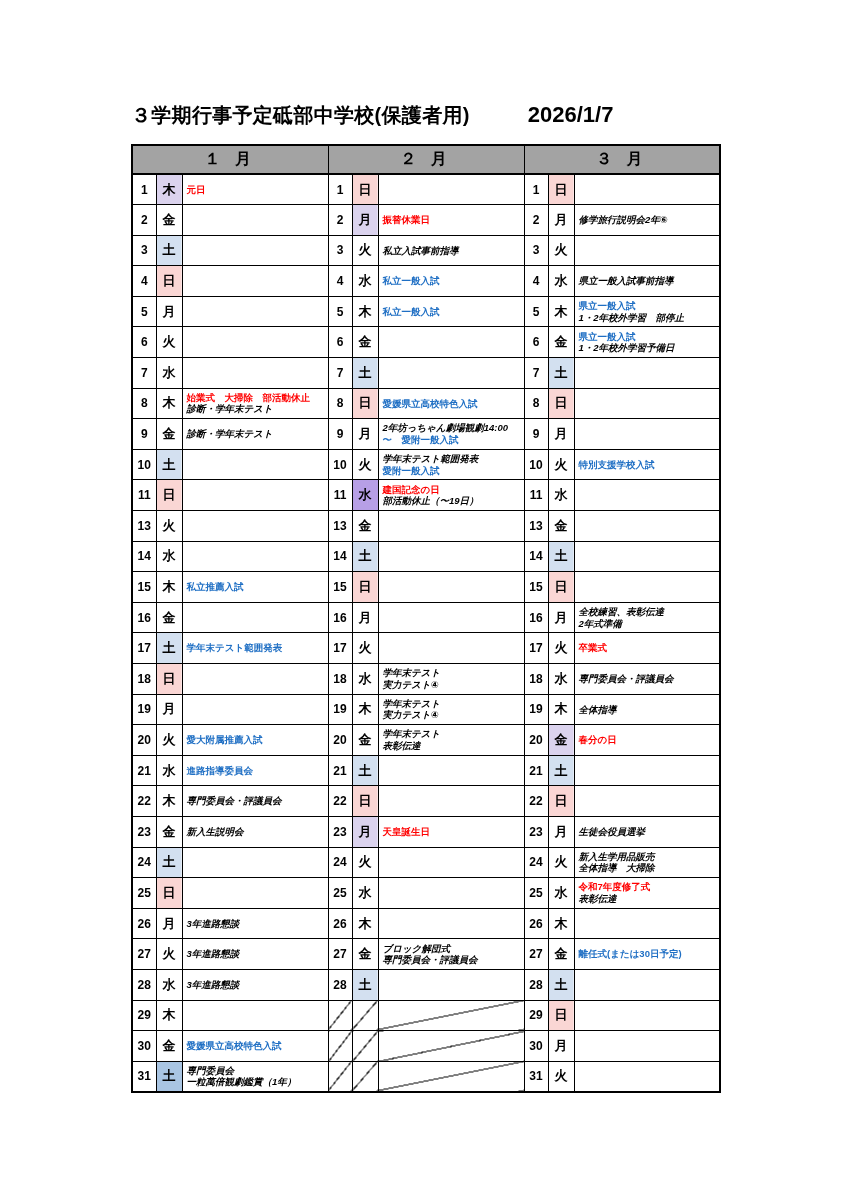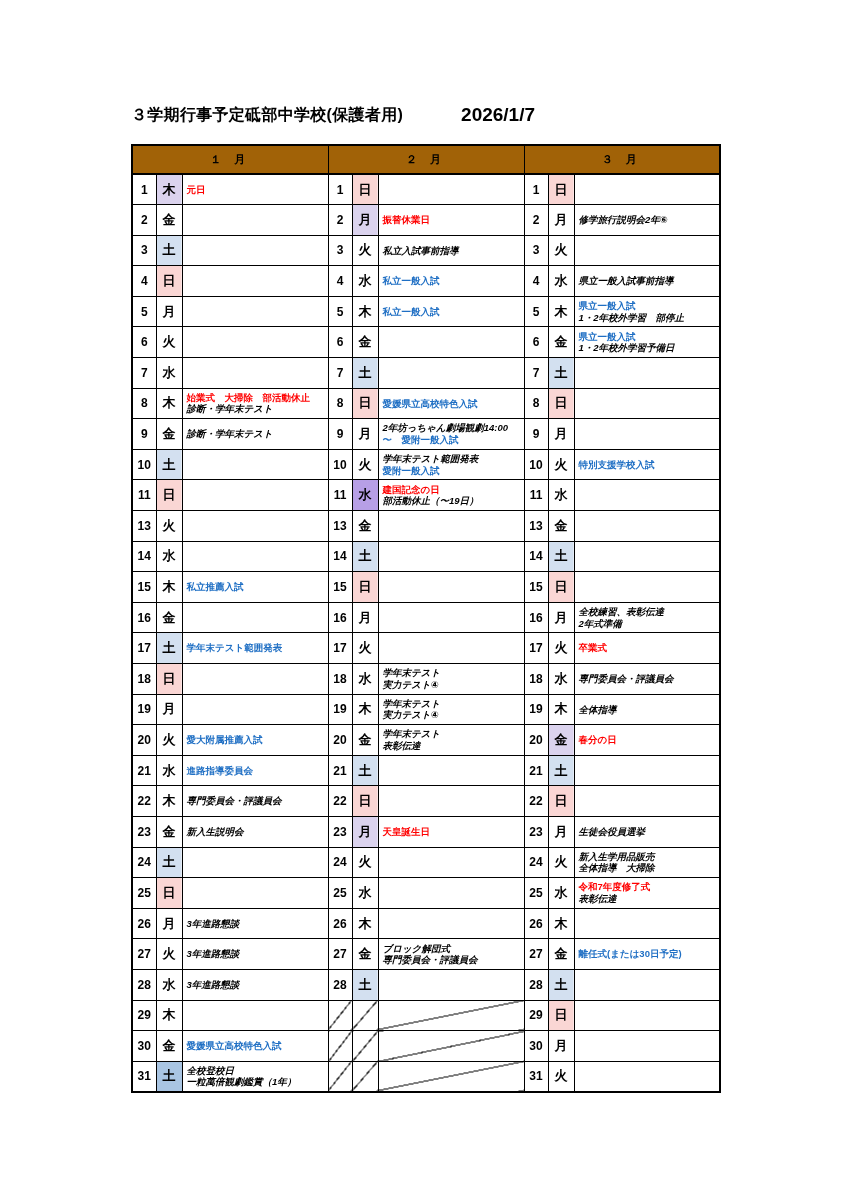--- a/index.html
+++ b/index.html
@@ -27,27 +27,27 @@
   .title-row {
     position: absolute;
     left: 131px;
     top: 98px;
     width: 600px;
     height: 34px;
     display: flex;
     align-items: center;
   }
   .doc-title {
-    font-size: 16px;
+    font-size: 20px;
     font-weight: bold;
     letter-spacing: 0.3px;
     white-space: nowrap;
   }
   .doc-date {
-    font-size: 19px;
+    font-size: 22px;
     font-weight: bold;
     margin-left: 58px;
     white-space: nowrap;
   }
 
   
   .cal-table {
     position: absolute;
     left: 131px;
     top: 144px;
@@ -59,25 +59,25 @@
   .cal-table td, .cal-table th {
     border: 1px solid #000;
     padding: 0;
     vertical-align: middle;
   }
 
   
   .month-head {
     height: 27px;
     text-align: center;
-    font-size: 11px;
+    font-size: 16px;
     font-weight: bold;
     letter-spacing: 5px;
     border-bottom: 2.5px solid #000 !important;
-    background: #a16207;
+    background: #a3a3a3;
   }
 
   
   col.c-day  { width: 24px; }
   col.c-dow  { width: 26px; }
   col.c-evt  { width: 146px; }
 
   tr.day-row { height: 30.6px; }
 
   td.day-num {
@@ -577,21 +577,21 @@
           <td class="dow struck"></td>
           <td class="evt struck"></td>
           <td class="day-num">30</td>
           <td class="dow ">月</td>
           <td class="evt"></td>
         </tr>
         <tr class="day-row">
           <td class="day-num">31</td>
           <td class="dow bg-sat-solid">土</td>
           <td class="evt">
-            <span class="ln t-blk">全校登校日</span>
+            <span class="ln t-blk">専門委員会</span>
             <span class="ln t-blk">一粒萬倍観劇鑑賞（1年）</span>
           </td>
           <td class="day-num struck"></td>
           <td class="dow struck"></td>
           <td class="evt struck"></td>
           <td class="day-num">31</td>
           <td class="dow ">火</td>
           <td class="evt"></td>
         </tr>
       </tbody>

